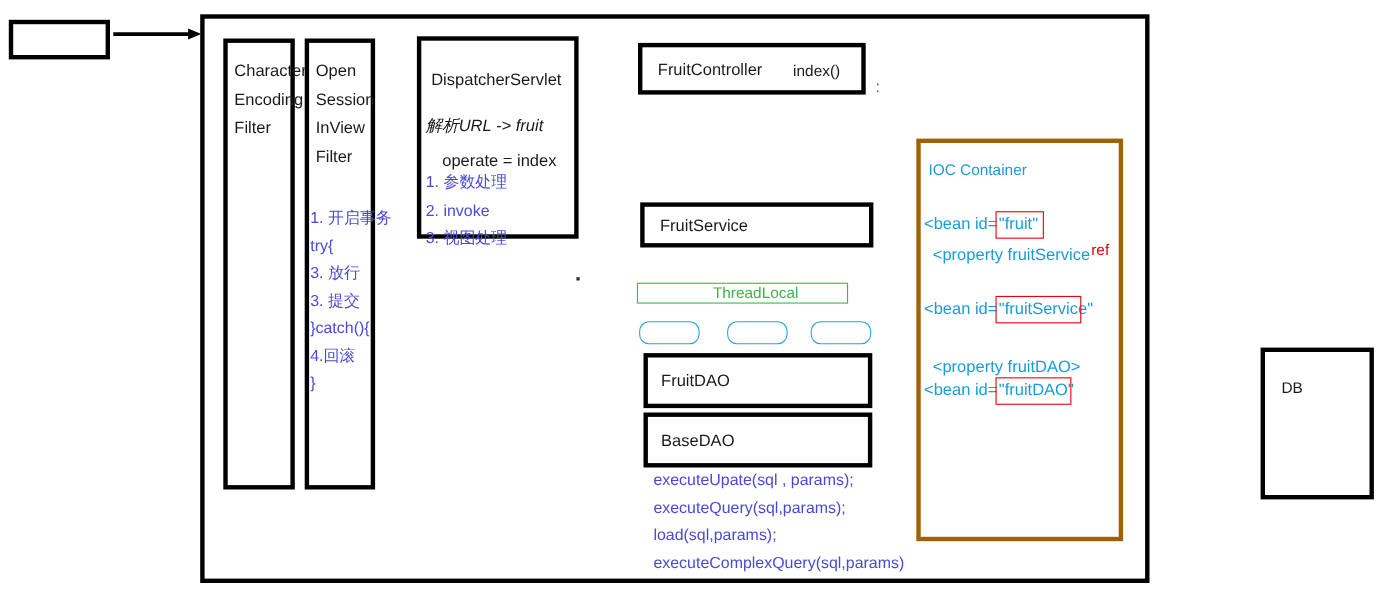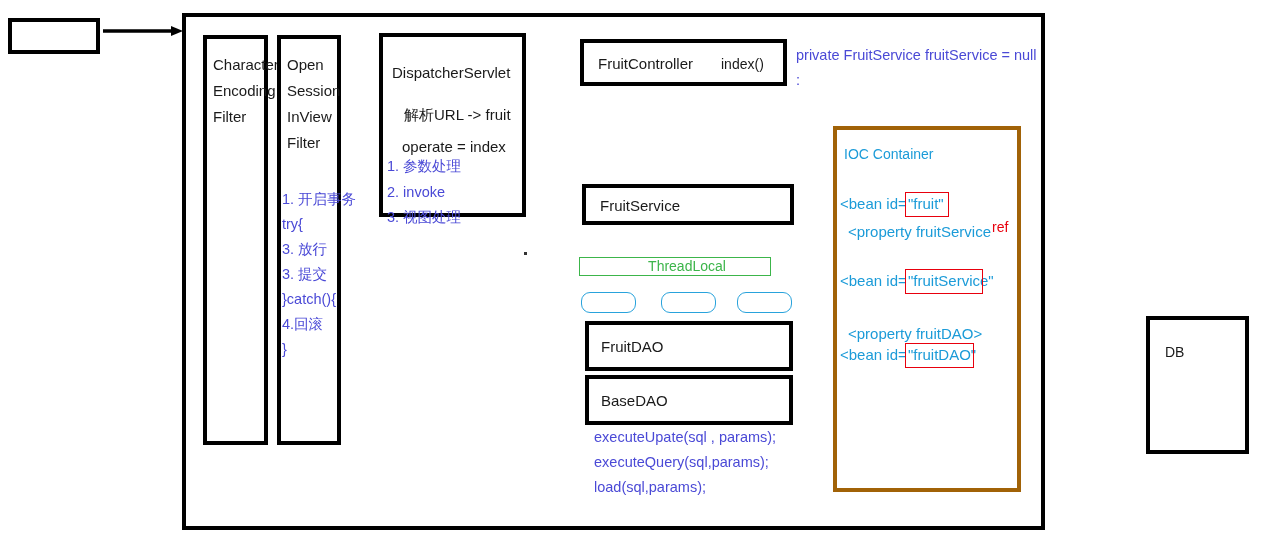--- a/index.html
+++ b/index.html
@@ -76,40 +76,39 @@
   <span class="txt pur" style="left:1px;top:178px;">try{</span>
   <span class="txt pur" style="left:1px;top:203px;">3. 放行</span>
   <span class="txt pur" style="left:1px;top:228px;">3. 提交</span>
   <span class="txt pur" style="left:1px;top:253px;">}catch(){</span>
   <span class="txt pur" style="left:1px;top:278px;">4.回滚</span>
   <span class="txt pur" style="left:1px;top:303px;">}</span>
 </div>
 
 <div class="abs boxk" style="left:379px;top:33px;width:147px;height:184px;">
   <span class="txt blk" style="left:9px;top:28px;">DispatcherServlet</span>
-  <span class="txt blk" style="left:21px;top:70px;">解析URL -&gt; fruit</span>
+  <span class="txt blk" style="left:4px;top:70px;font-style:italic;">解析URL -&gt; fruit</span>
   <span class="txt blk" style="left:19px;top:102px;">operate = index</span>
   <span class="txt pur" style="left:4px;top:122px;">1. 参数处理</span>
   <span class="txt pur" style="left:4px;top:148px;">2. invoke</span>
   <span class="txt pur" style="left:4px;top:173px;">3. 视图处理</span>
 </div>
 
 <div class="abs" style="left:524px;top:252px;width:3px;height:3px;background:#333333;"></div>
 
 <div class="abs boxk" style="left:580px;top:39px;width:207px;height:47px;">
   <span class="txt blk" style="left:14px;top:13px;">FruitController</span>
   <span class="txt blk" style="left:137px;top:14px;font-size:14px;">index()</span>
 </div>
 
 <div class="abs boxk" style="left:582px;top:184px;width:212px;height:41px;">
   <span class="txt blk" style="left:14px;top:10px;">FruitService</span>
 </div>
 
 <div class="abs" style="left:796px;top:48px;width:250px;height:44px;">
-  <span class="txt pur" style="left:0px;top:0px;">private FruitService fruitService = null</span>
   <span class="txt pur" style="left:0px;top:25px;">:</span>
 </div>
 
 <div class="abs tlbox" style="left:579px;top:257px;width:192px;height:19px;">
   <span class="txt grn" style="left:0px;top:1px;width:214px;text-align:center;font-size:14px;">ThreadLocal</span>
 </div>
 <div class="abs rrect" style="left:581px;top:292px;width:55px;height:21px;"></div>
 <div class="abs rrect" style="left:661px;top:292px;width:55px;height:21px;"></div>
 <div class="abs rrect" style="left:737px;top:292px;width:55px;height:21px;"></div>
 
@@ -117,20 +116,21 @@
   <span class="txt blk" style="left:12px;top:14px;">FruitDAO</span>
 </div>
 <div class="abs boxk" style="left:585px;top:375px;width:208px;height:50px;">
   <span class="txt blk" style="left:12px;top:14px;">BaseDAO</span>
 </div>
 
 <div class="abs" style="left:594px;top:430px;width:300px;height:100px;">
   <span class="txt pur" style="left:0px;top:0px;">executeUpate(sql , params);</span>
   <span class="txt pur" style="left:0px;top:25px;">executeQuery(sql,params);</span>
   <span class="txt pur" style="left:0px;top:50px;">load(sql,params);</span>
+  <span class="txt pur" style="left:0px;top:75px;">executeComplexQuery(sql,params)</span>
 </div>
 
 <div class="abs ioc" style="left:833px;top:126px;width:188px;height:366px;">
   <span class="txt cyn" style="left:7px;top:17px;font-size:14px;">IOC Container</span>
 
   <span class="txt cyn" style="left:3px;top:66px;">&lt;bean id=</span>
   <span class="txt cyn" style="left:71px;top:66px;">"fruit"</span>
   <span class="txt cyn" style="left:11px;top:94px;">&lt;property fruitService</span>
 
   <span class="txt cyn" style="left:3px;top:143px;">&lt;bean id=</span>

